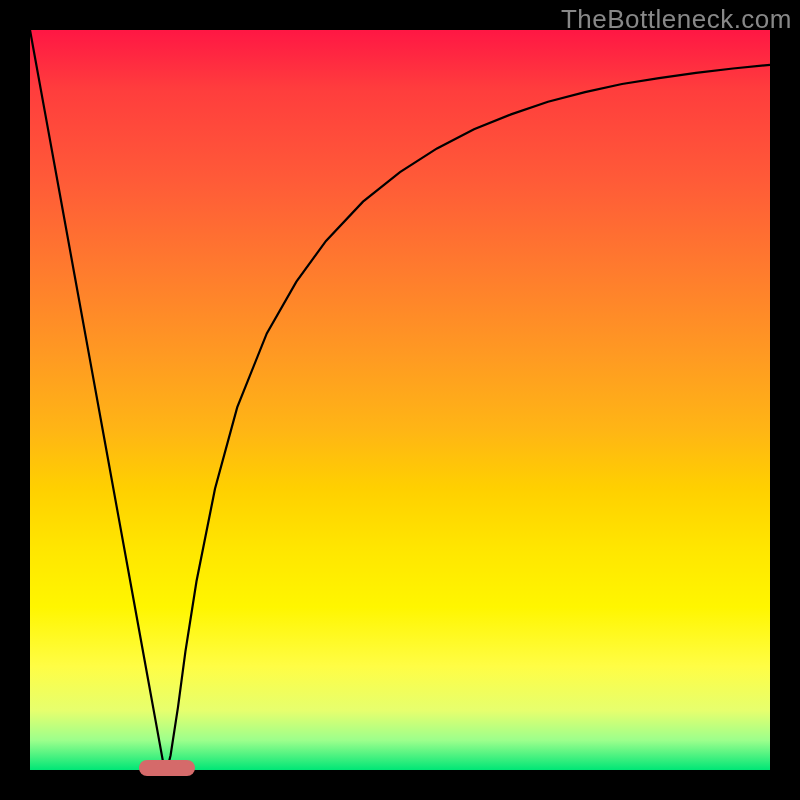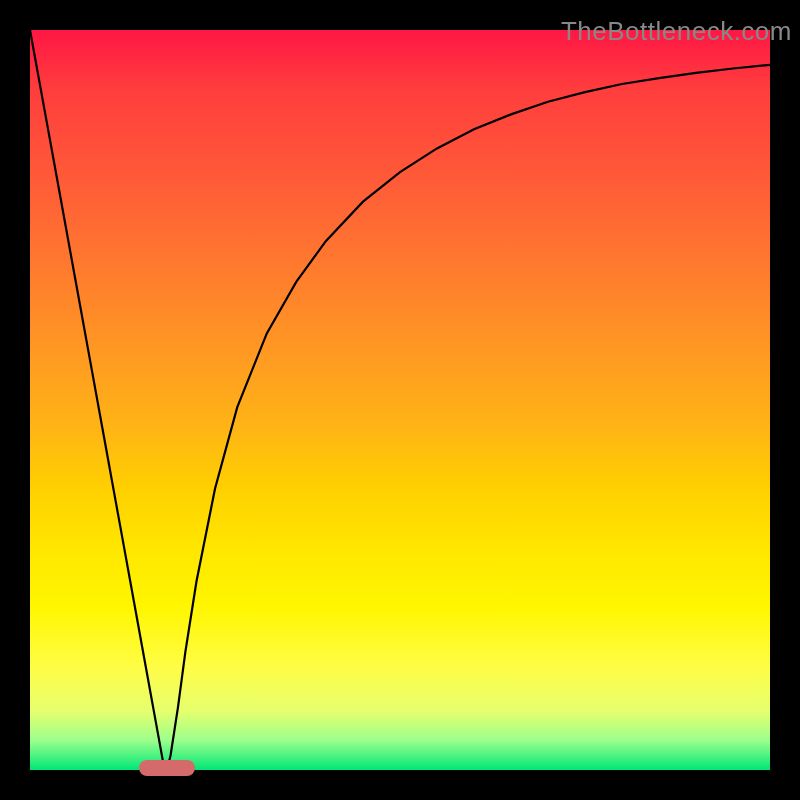--- a/index.html
+++ b/index.html
@@ -42,21 +42,20 @@
   }
   .watermark {
     position: absolute;
     top: 4px;
     right: 8px;
     color: #888;
     font-size: 26px;
     font-weight: 500;
     letter-spacing: 0.5px;
     z-index: 5;
-    margin-top: 12px;
   }
   svg.overlay {
     position: absolute;
     left: 30px;
     top: 30px;
     width: 740px;
     height: 740px;
     z-index: 2;
   }
   .marker {

